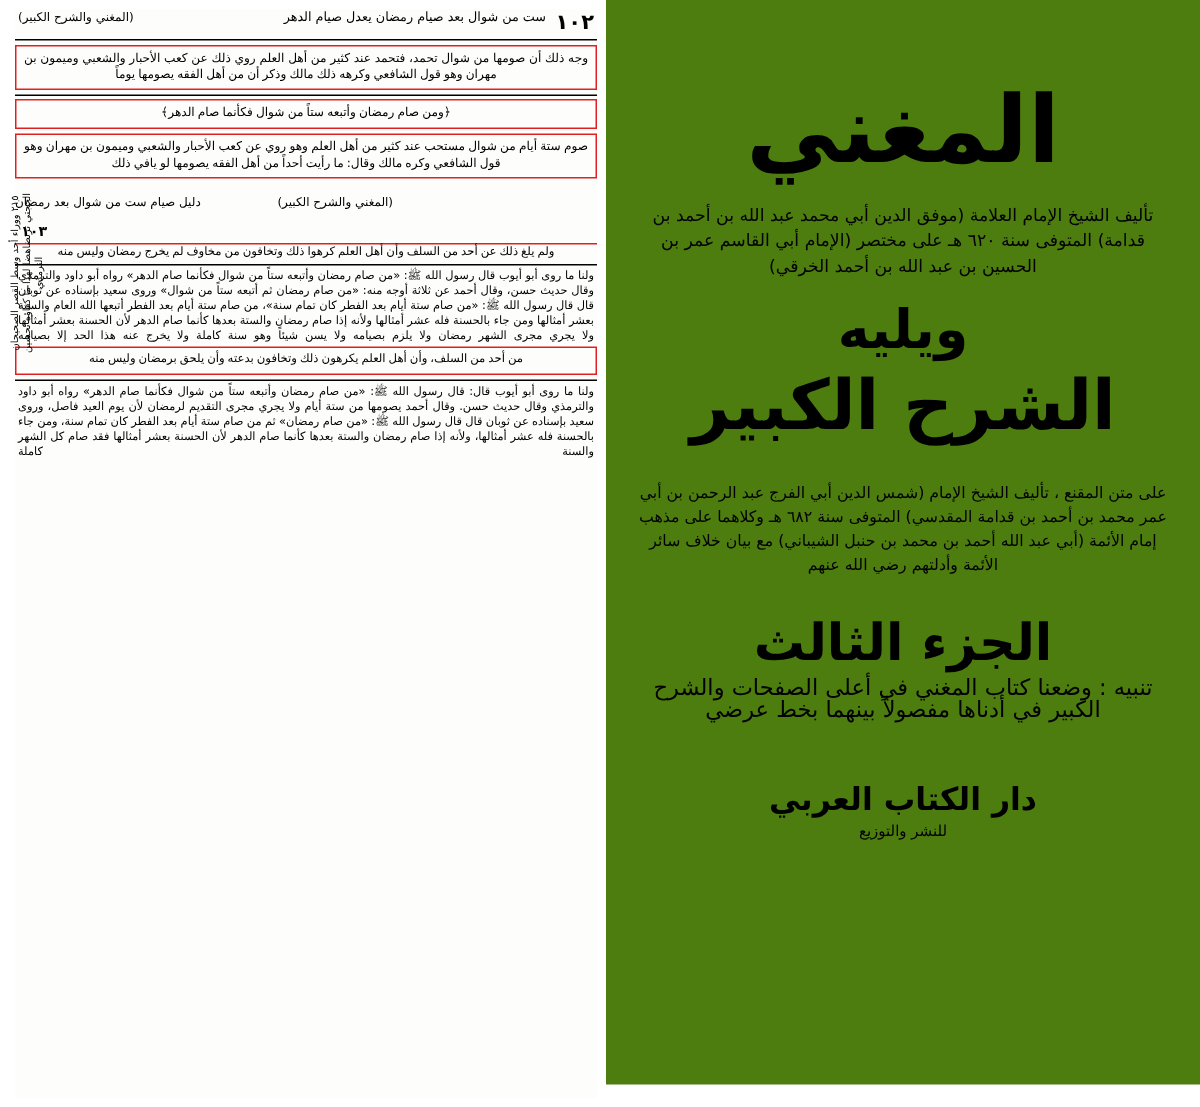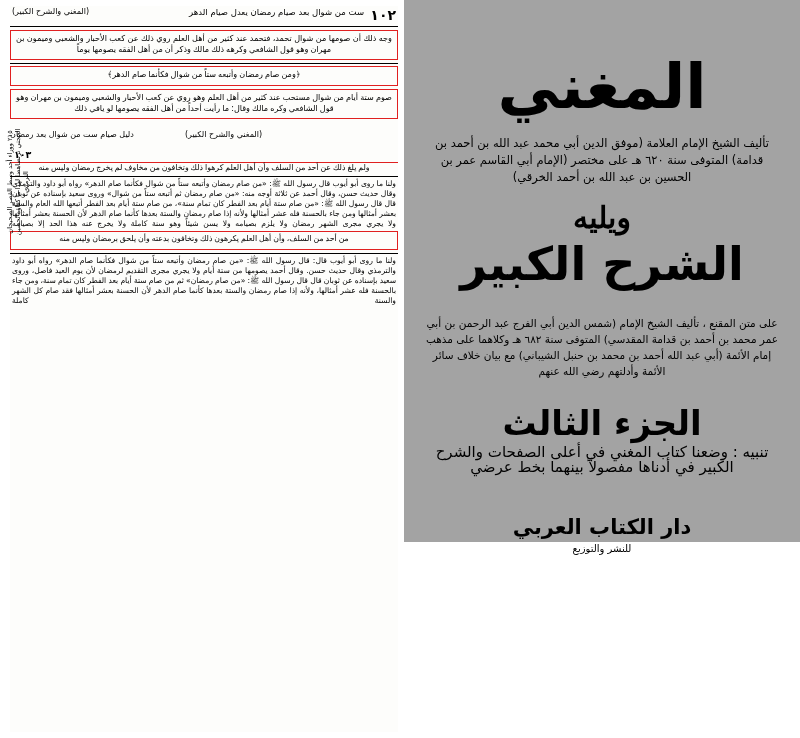--- a/index.html
+++ b/index.html
@@ -119,43 +119,42 @@
     transform: rotate(-90deg);
     transform-origin: left top;
   }
 
   
   #title-page {
     position: absolute;
     left: 404px;
     top: 0;
     width: 396px;
-    height: 542px;
+    height: 723px;
     direction: rtl;
     text-align: center;
-    background: #a3a3a3;
+    background: #4d7c0f;
   }
   .t-main {
     margin-top: 54px;
     font-size: 62px;
     font-weight: bold;
     letter-spacing: -1px;
     line-height: 1.05;
   }
   .t-line {
     margin-top: 16px;
     font-size: 11.5px;
     line-height: 17px;
     padding: 0 26px;
   }
   .t-wa {
     margin-top: 14px;
-    font-size: 30px;
-    font-weight: bold;
-    font-family: Liberation Serif, serif;
+    font-size: 36px;
+    font-weight: bold;
   }
   .t-big2 {
     margin-top: 2px;
     font-size: 46px;
     font-weight: bold;
     letter-spacing: -1px;
   }
   .t-line2 {
     margin-top: 24px;
     font-size: 10.5px;

